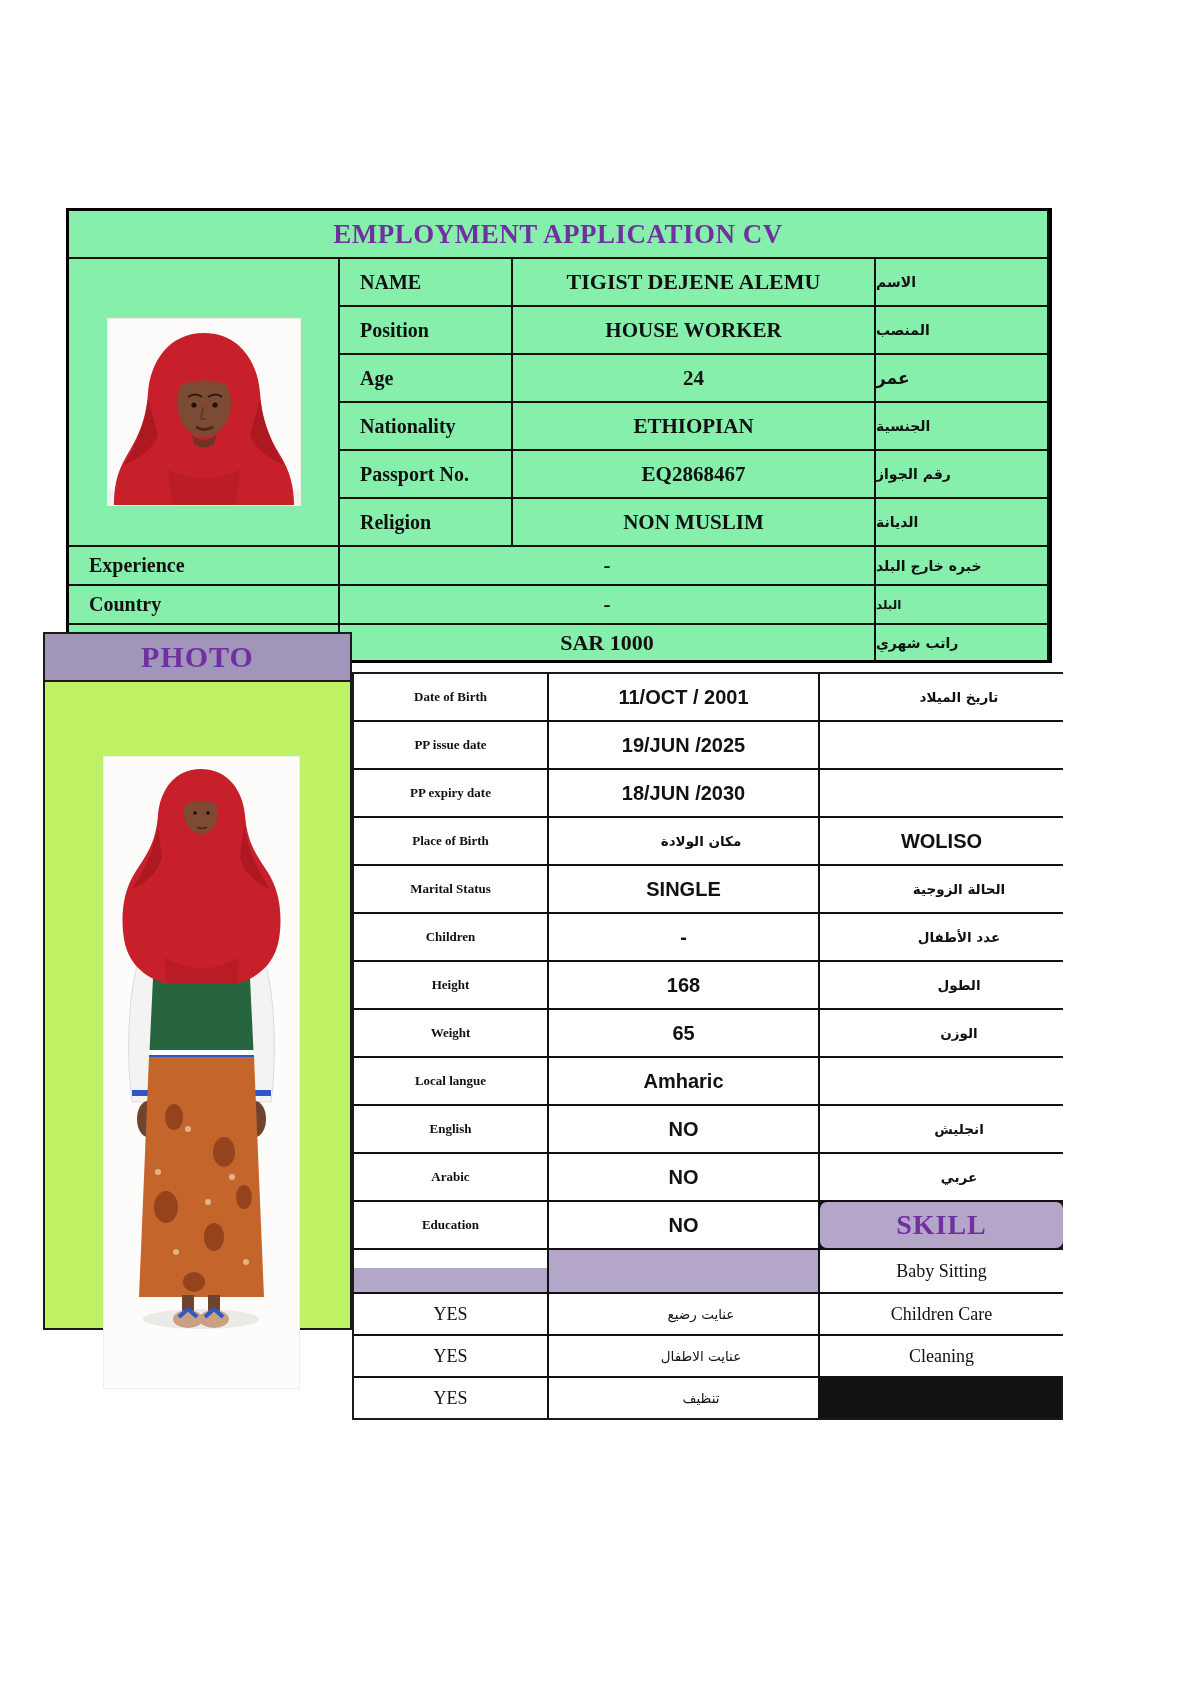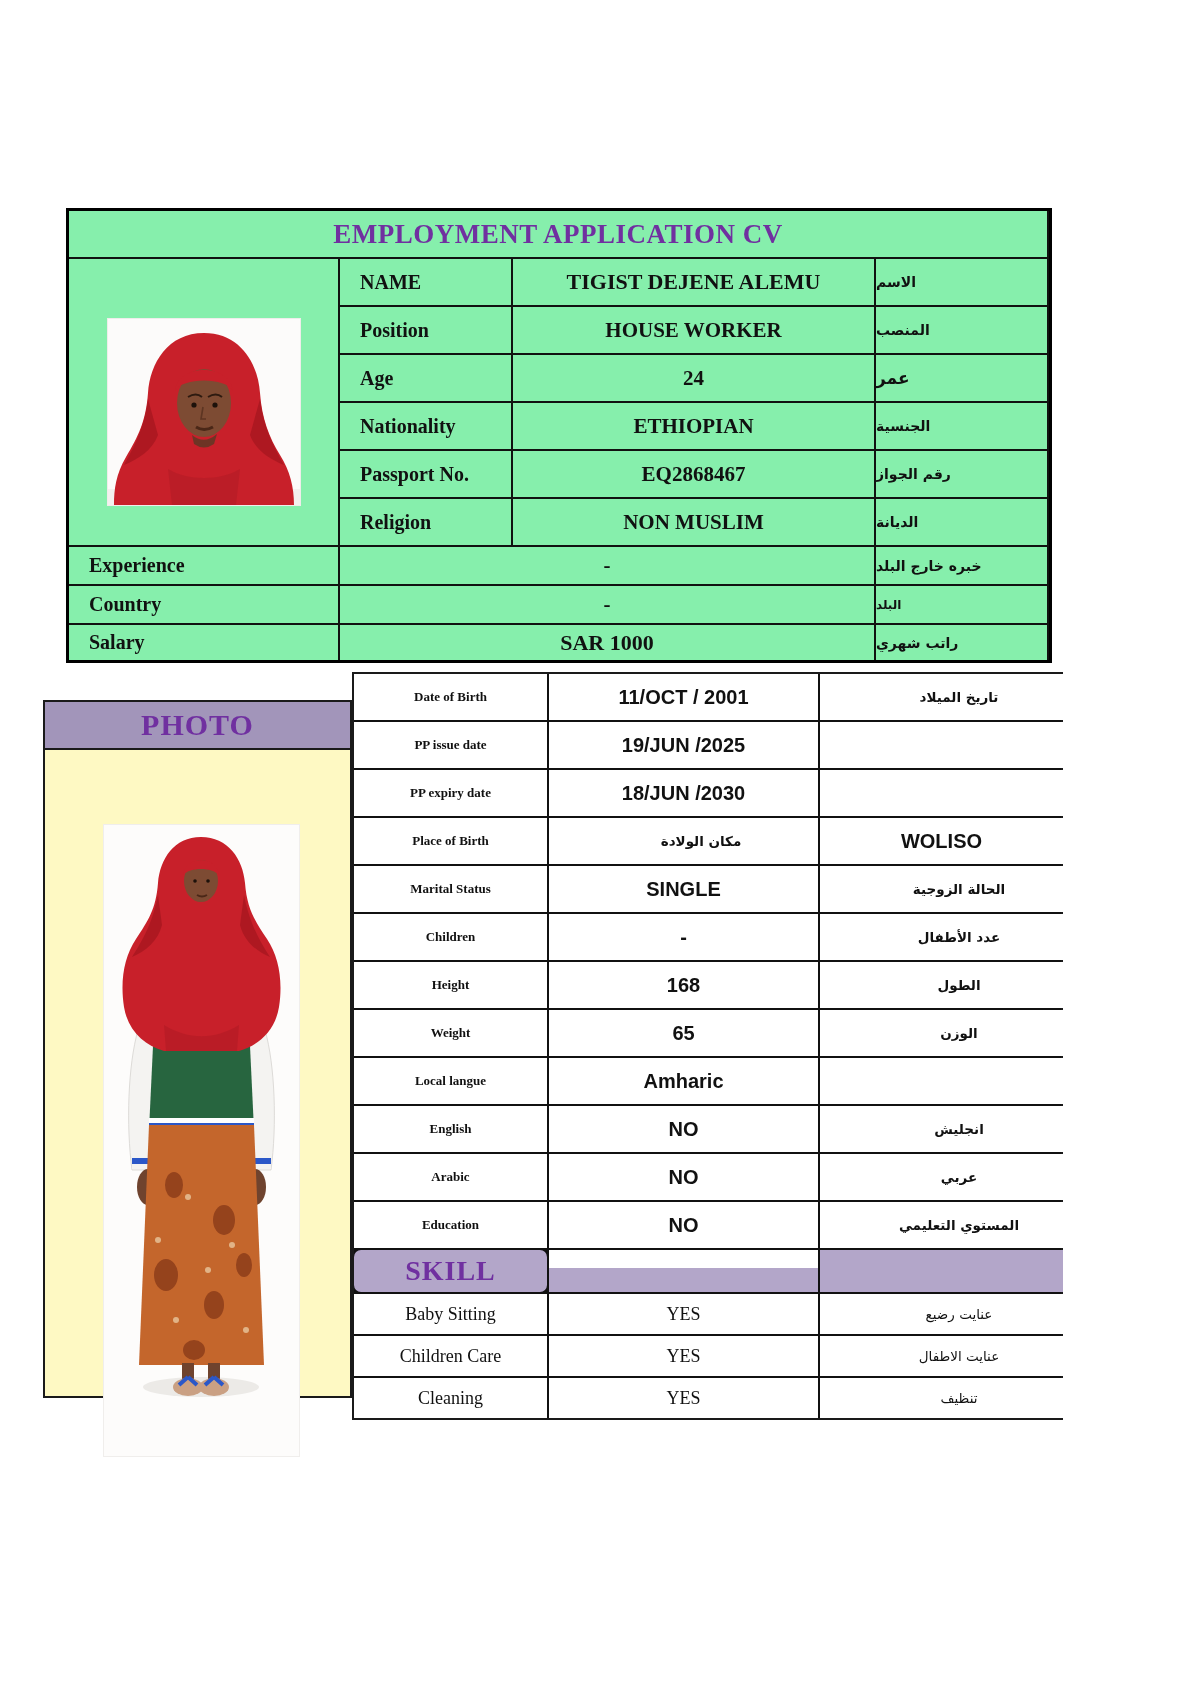--- a/index.html
+++ b/index.html
@@ -12,21 +12,21 @@
   .t1 .cell{background:#86efac;display:flex;align-items:center;overflow:hidden;}
   .t1-header{grid-column:1/5;background:#978bb0;justify-content:center;
       font-weight:bold;font-size:27px;letter-spacing:.5px;color:#7030a0;}
   .t1-photo{grid-column:1;grid-row:2/8;justify-content:center;align-items:flex-start;padding-top:20px;}
   .lbl{font-weight:bold;font-size:20px;padding-left:20px;}
   .val{justify-content:center;font-weight:bold;font-size:21px;text-align:center;}
   .ar{justify-content:flex-end;padding-right:14px;font-family:"DejaVu Sans",sans-serif;font-weight:bold;font-size:14px;direction:rtl;}
   .t1 .span2{grid-column:2/4;}
 
   
-  .t2-photocol{position:absolute;left:43px;top:700px;width:309px;height:698px;border:2px solid #1a1a1a;background:#fef9c3;box-sizing:border-box;}
+  .t2-photocol{position:absolute;left:43px;top:632px;width:309px;height:698px;border:2px solid #1a1a1a;background:#bef264;box-sizing:border-box;}
   .t2-photoheader{height:46px;background:#a295ba;border-bottom:2px solid #1a1a1a;display:flex;align-items:center;justify-content:center;
       font-weight:bold;font-size:30px;color:#7030a0;letter-spacing:1px;}
   .t2-photoarea{position:relative;height:784px;}
   .fullbody{position:absolute;left:58px;top:74px;border:1px solid #f0eeec;background:#fdfdfc;}
 
   .t2{position:absolute;left:352px;top:672px;width:711px;border:2px solid #1a1a1a;background:#111;box-sizing:border-box;
       display:grid;grid-template-columns:193px 269px 243px;grid-template-rows:repeat(12,46px) 42px 40px 40px 40px;gap:2px;}
   .t2 .cell{background:#fff;display:flex;align-items:center;justify-content:center;overflow:hidden;text-align:center;}
   .t2 .lbl2{font-weight:bold;font-size:13px;}
   .t2 .val2{font-family:"Liberation Sans",sans-serif;font-weight:bold;font-size:20px;}
@@ -205,21 +205,20 @@
     <div class="cell lbl2">English</div>
     <div class="cell val2">NO</div>
     <div class="cell ar2">انجليش</div>
 
     <div class="cell lbl2">Arabic</div>
     <div class="cell val2">NO</div>
     <div class="cell ar2">عربي</div>
 
     <div class="cell lbl2">Education</div>
     <div class="cell val2">NO</div>
-    <div class="cell ar2">المستوي التعليمي</div>
 
     <div class="cell skill-title">SKILL</div>
     <div class="cell skill-mid">
         <div class="strip"></div>
       </div>
     <div class="cell skill-ar"></div>
 
     <div class="cell slbl">Baby Sitting</div>
     <div class="cell sval">YES</div>
     <div class="cell ar2" style="font-weight:normal">عنايت رضيع</div>

